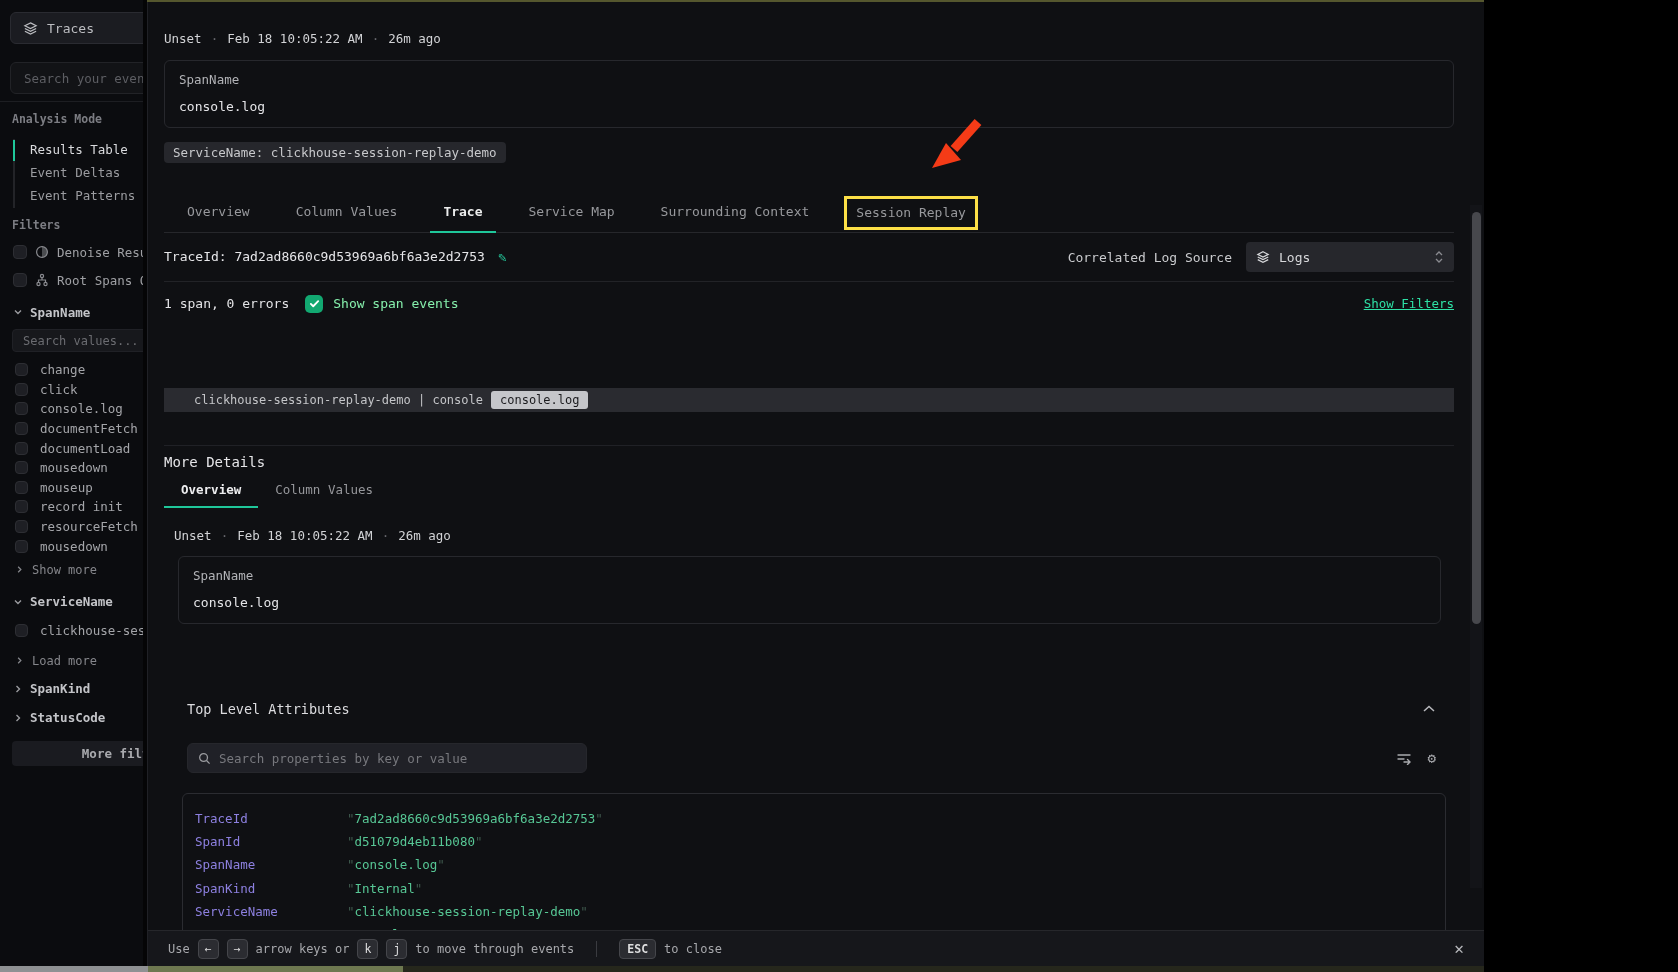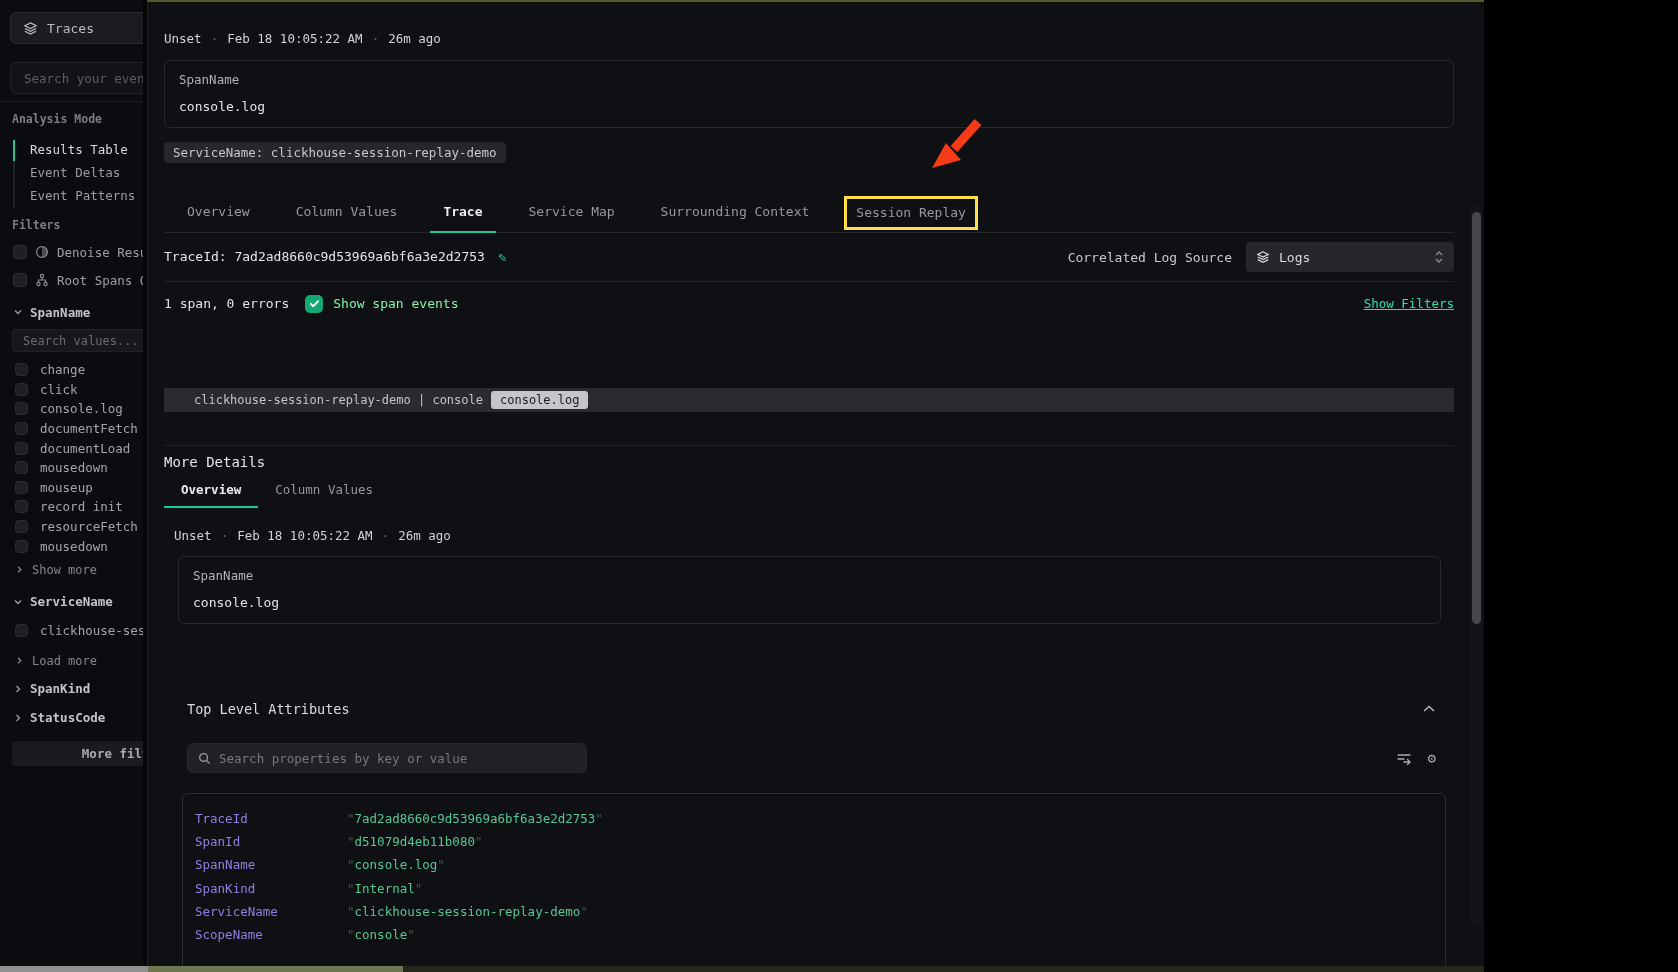--- a/index.html
+++ b/index.html
@@ -427,20 +427,33 @@
           <span class="attr-key">ScopeName</span>
           <span class="attr-val">console</span>
         </div>
 
       </div>
 
       <div class="scrollbar-track"></div>
       <div class="scrollbar-thumb"></div>
     </div>
 
+    <div class="footer">
+      <span>Use</span>
+      <span class="kbd">←</span>
+      <span class="kbd">→</span>
+      <span>arrow keys or</span>
+      <span class="kbd">k</span>
+      <span class="kbd">j</span>
+      <span>to move through events</span>
+      <span class="foot-sep"></span>
+      <span class="kbd esc">ESC</span>
+      <span>to close</span>
+      <span class="close-x">✕</span>
+    </div>
   </div>
 
   <div class="bottom-strip">
     <div class="bs-a"></div>
     <div class="bs-b"></div>
     <div class="bs-c"></div>
   </div>
 
 </div>
 

